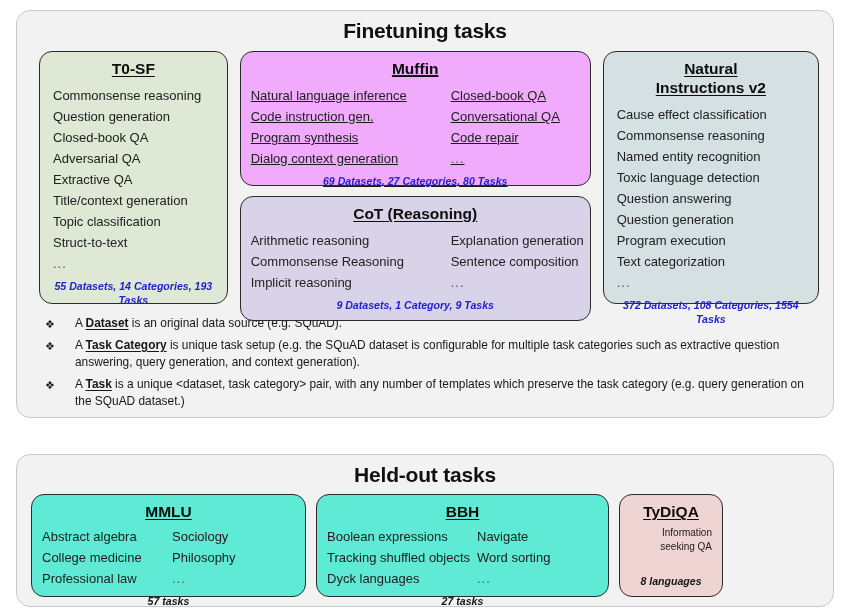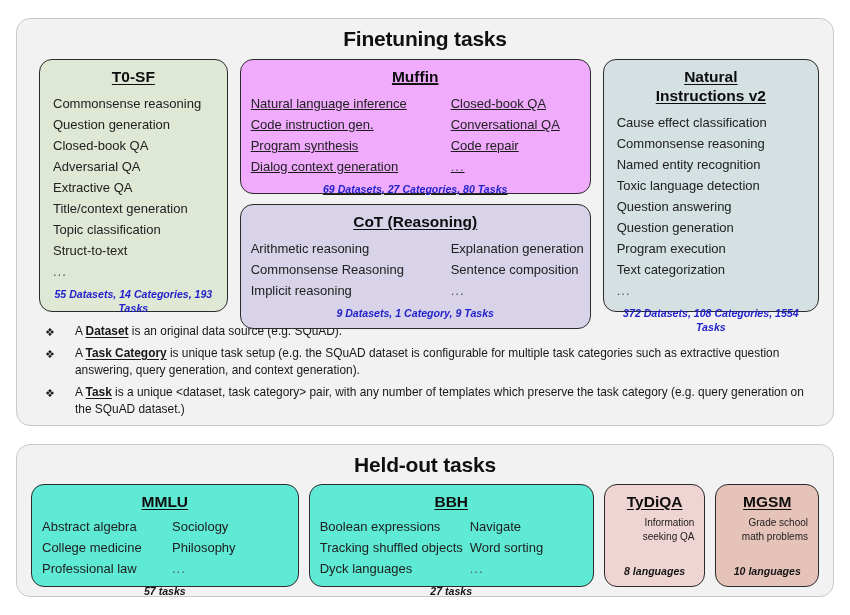--- a/index.html
+++ b/index.html
@@ -10,24 +10,24 @@
     background: #ffffff;
     font-family: "Liberation Sans", sans-serif;
     color: #1a1a1a;
     overflow: hidden;
   }
 
   .page {
     width: 850px;
     height: 615px;
     position: relative;
-    padding: 18px 16px;
+    padding: 10px 16px;
     display: flex;
     flex-direction: column;
-    gap: 18px;
+    gap: 36px;
   }
 
   
   .panel {
     background: #f2f2f2;
     border: 1px solid #c9c9c9;
     border-radius: 14px;
     position: relative;
   }
   .panel-finetune { height: 408px; padding: 8px 14px 10px 14px; }
@@ -287,25 +287,17 @@
 
       <div class="card card-tydiqa">
         <div class="card-title">TyDiQA</div>
         <div class="small-card-body">
           <div>Information</div>
           <div>seeking QA</div>
         </div>
         <div class="card-footer dark">8 languages</div>
       </div>
 
-      <div class="card card-mgsm">
-        <div class="card-title">MGSM</div>
-        <div class="small-card-body">
-          <div>Grade school</div>
-          <div>math problems</div>
-        </div>
-        <div class="card-footer dark">10 languages</div>
-      </div>
 
     </div>
   </section>
 
 </div>
 
 </body></html>

